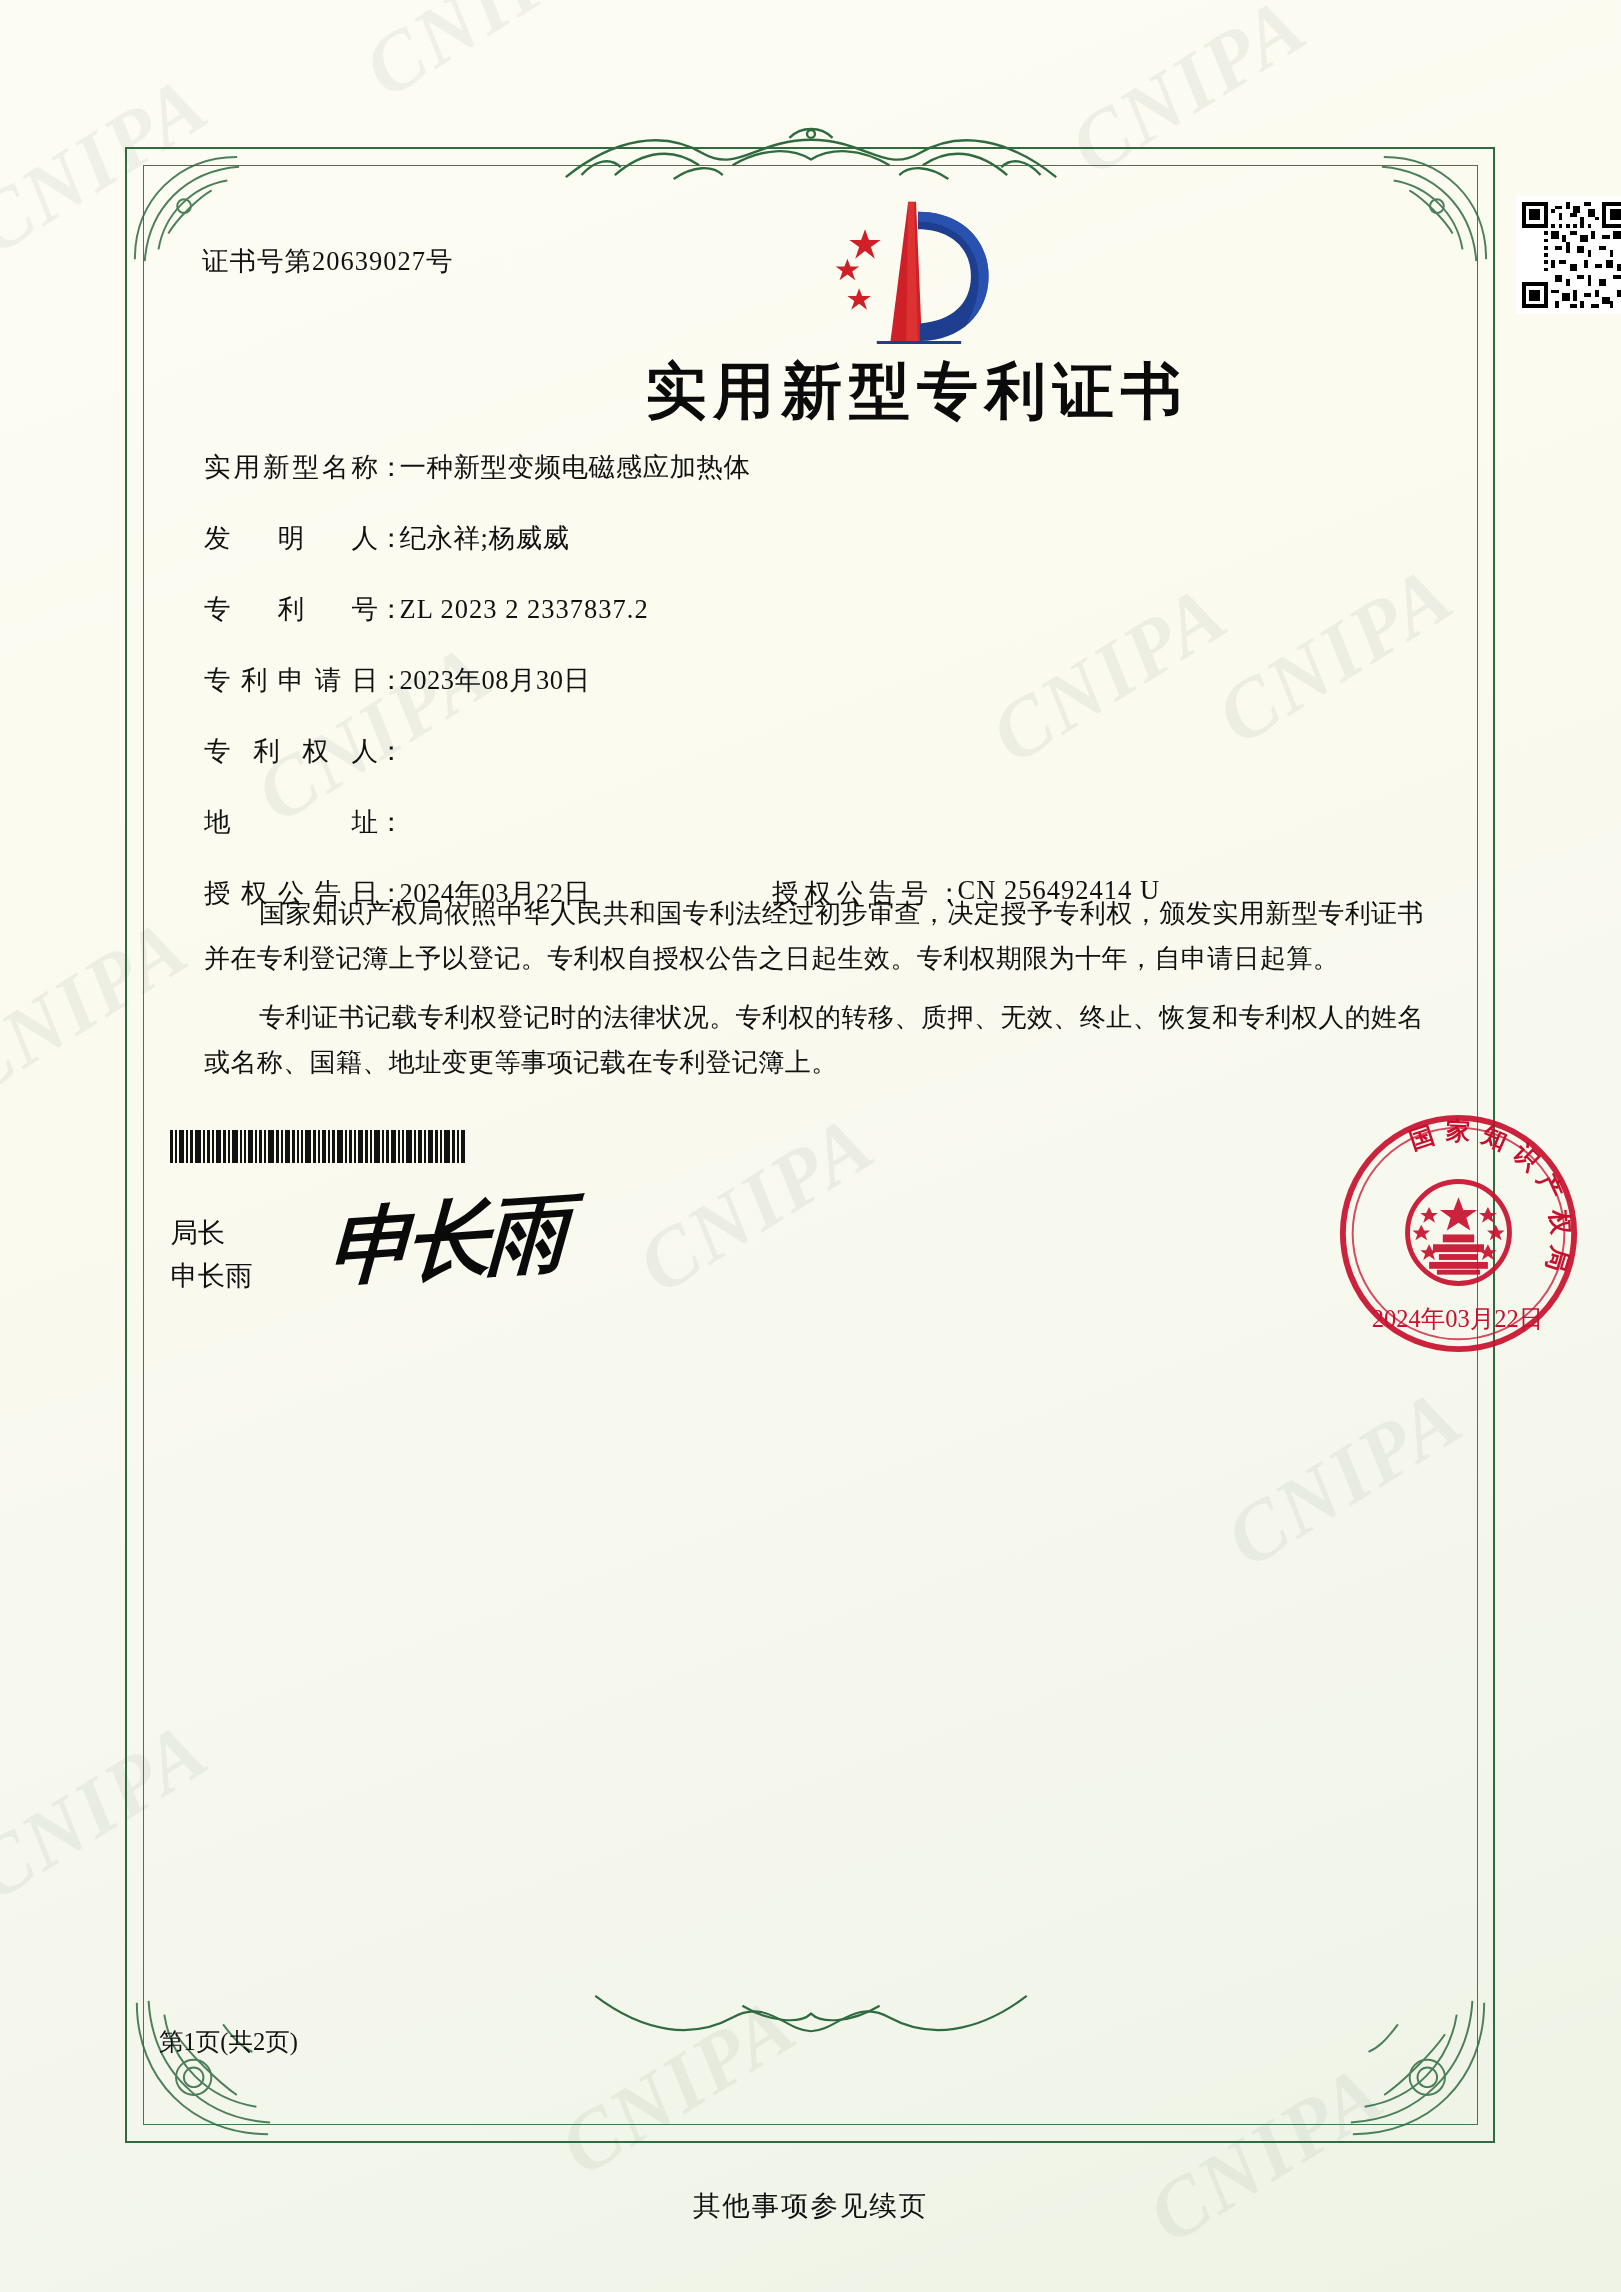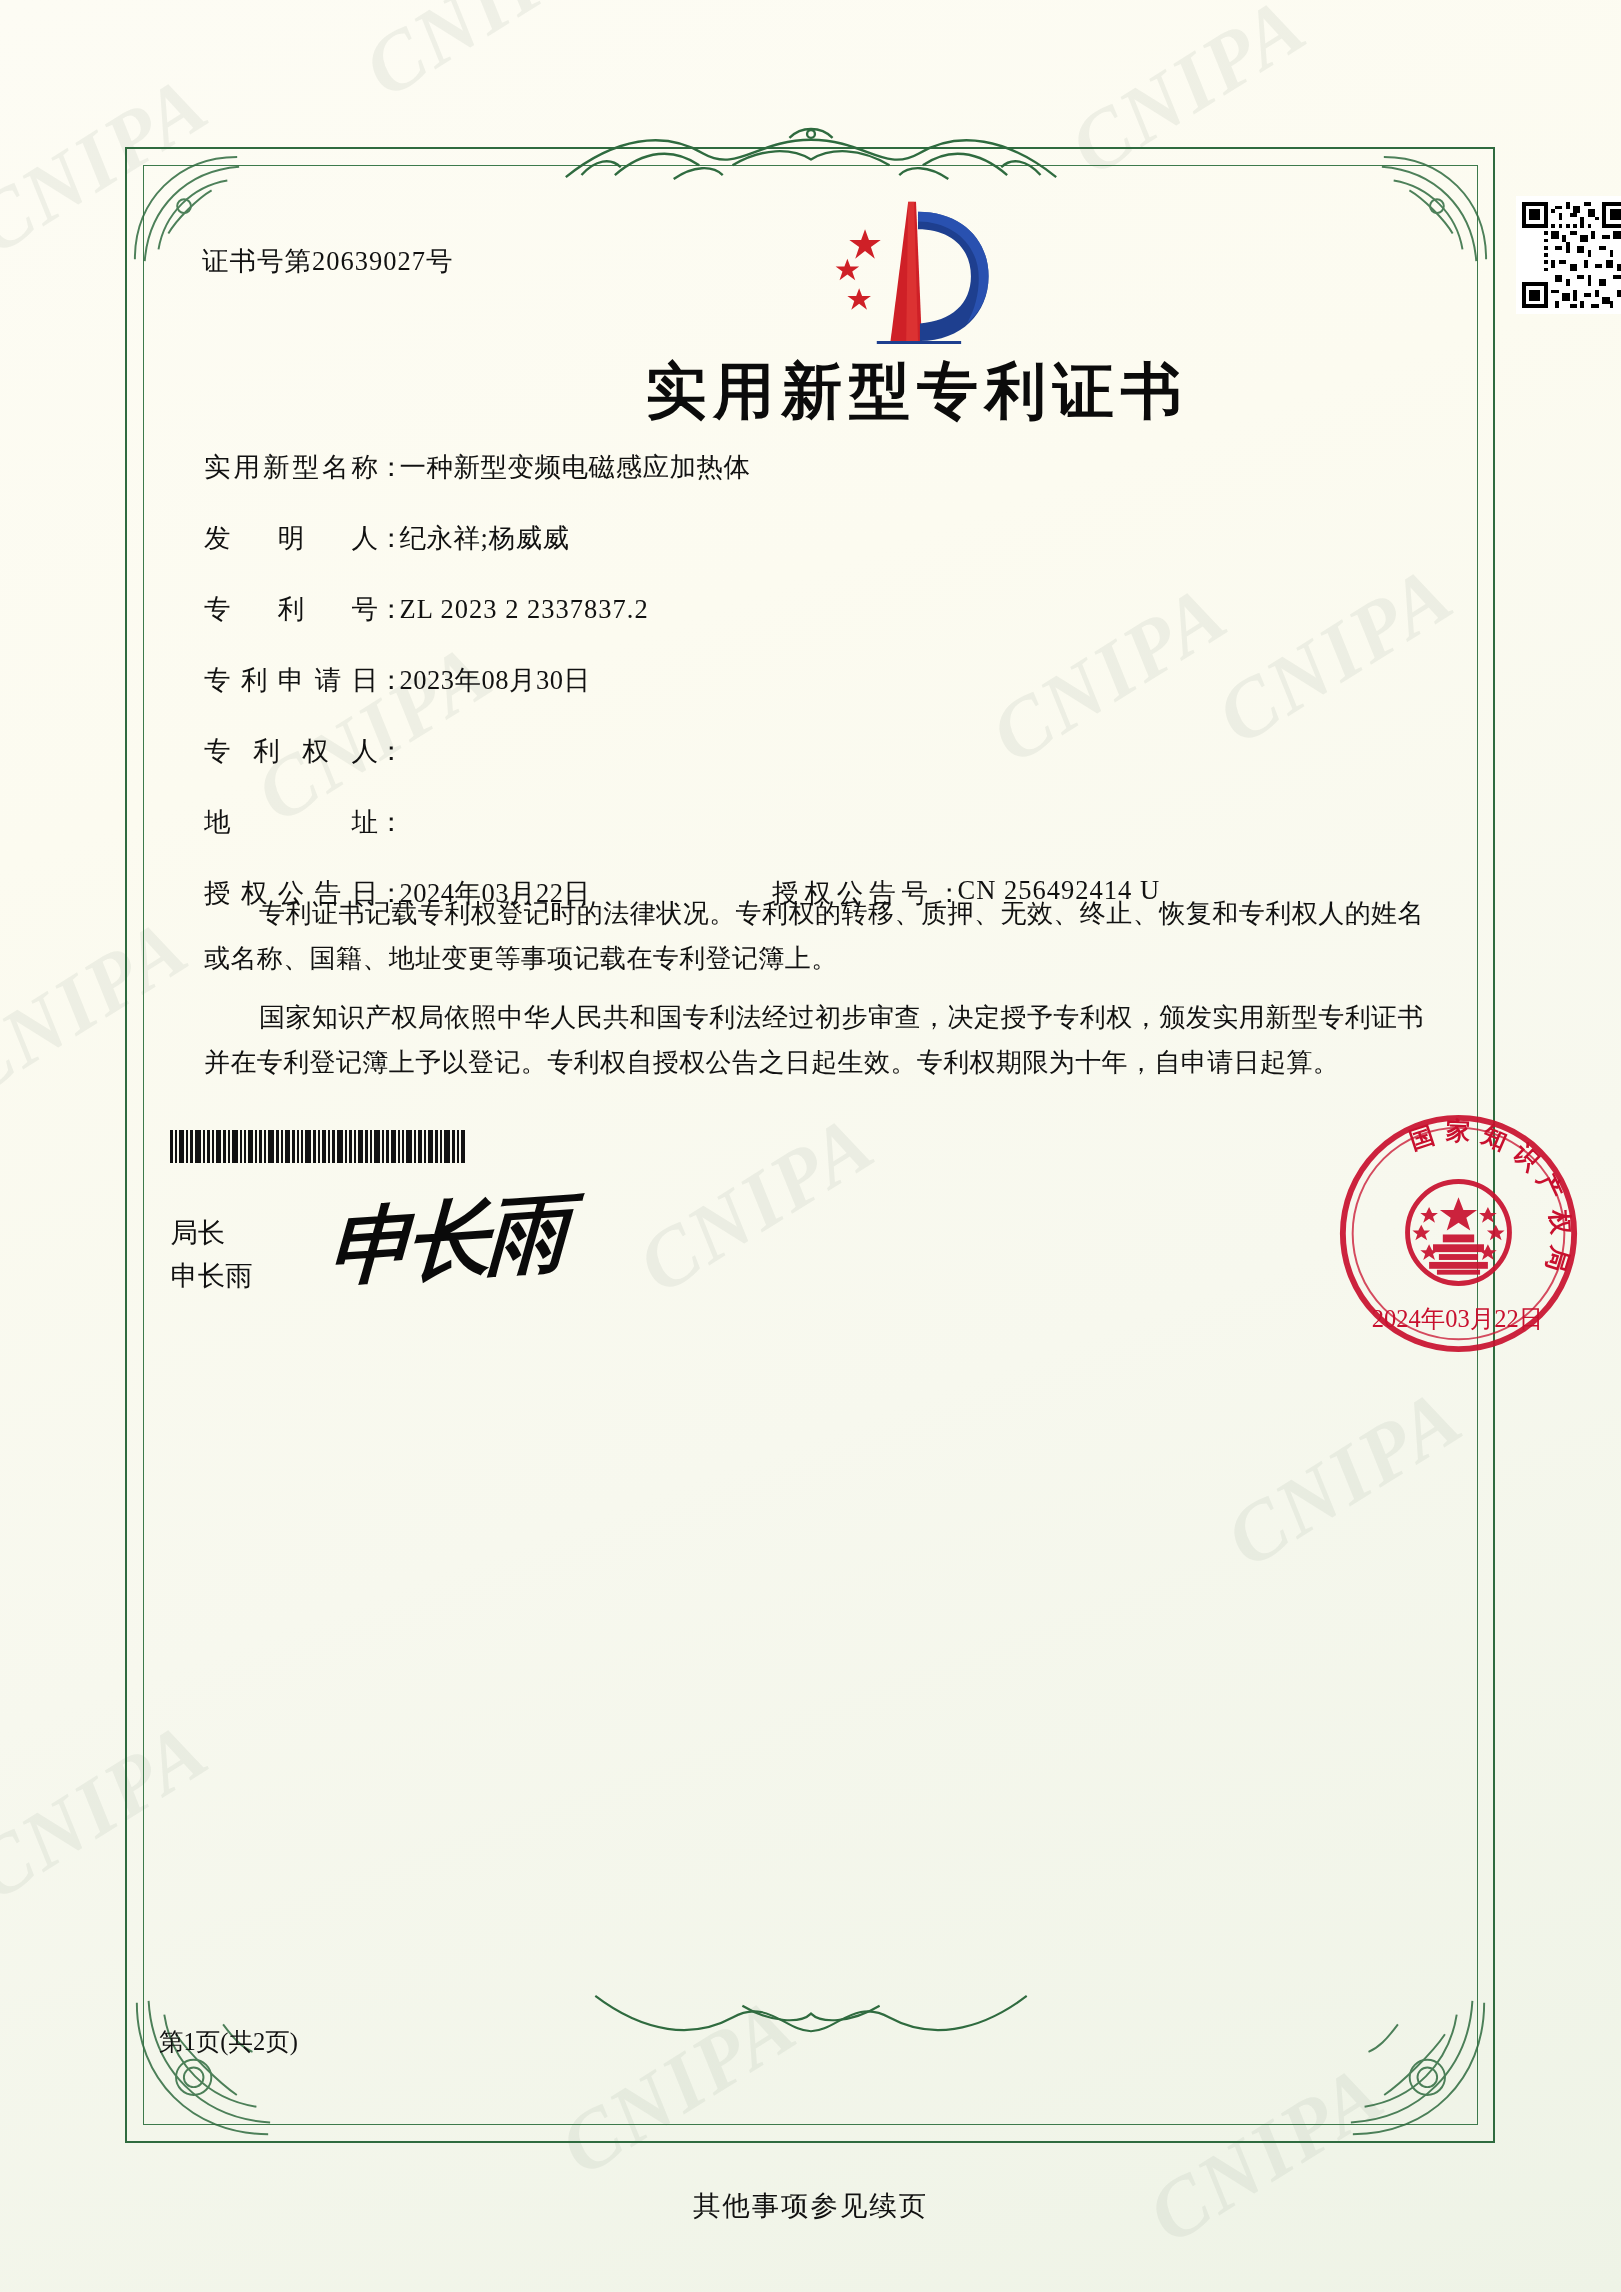--- a/index.html
+++ b/index.html
@@ -565,22 +565,22 @@
         <div class="split-right">
           <div class="f-label2">授权公告号</div>
           <div class="f-colon">：</div>
           <div class="f-value latin">CN 256492414 U</div>
         </div>
       </div>
 
     </div>
 
     <div class="paras">
+      <div class="para">国家知识产权局依照中华人民共和国专利法经过初步审查，决定授予专利权，颁发实用新型专利证书并在专利登记簿上予以登记。专利权自授权公告之日起生效。专利权期限为十年，自申请日起算。</div>
       <div class="para">专利证书记载专利权登记时的法律状况。专利权的转移、质押、无效、终止、恢复和专利权人的姓名或名称、国籍、地址变更等事项记载在专利登记簿上。</div>
-      <div class="para">国家知识产权局依照中华人民共和国专利法经过初步审查，决定授予专利权，颁发实用新型专利证书并在专利登记簿上予以登记。专利权自授权公告之日起生效。专利权期限为十年，自申请日起算。</div>
     </div>
 
     <div class="barcode">
       <i style="width:2.9px"></i>
         <i style="width:2px"></i>
         <i style="width:4.9px"></i>
         <i style="width:2px"></i>
       <i style="width:2.9px"></i>
         <i style="width:5.9px"></i>
         <i style="width:2px"></i>

